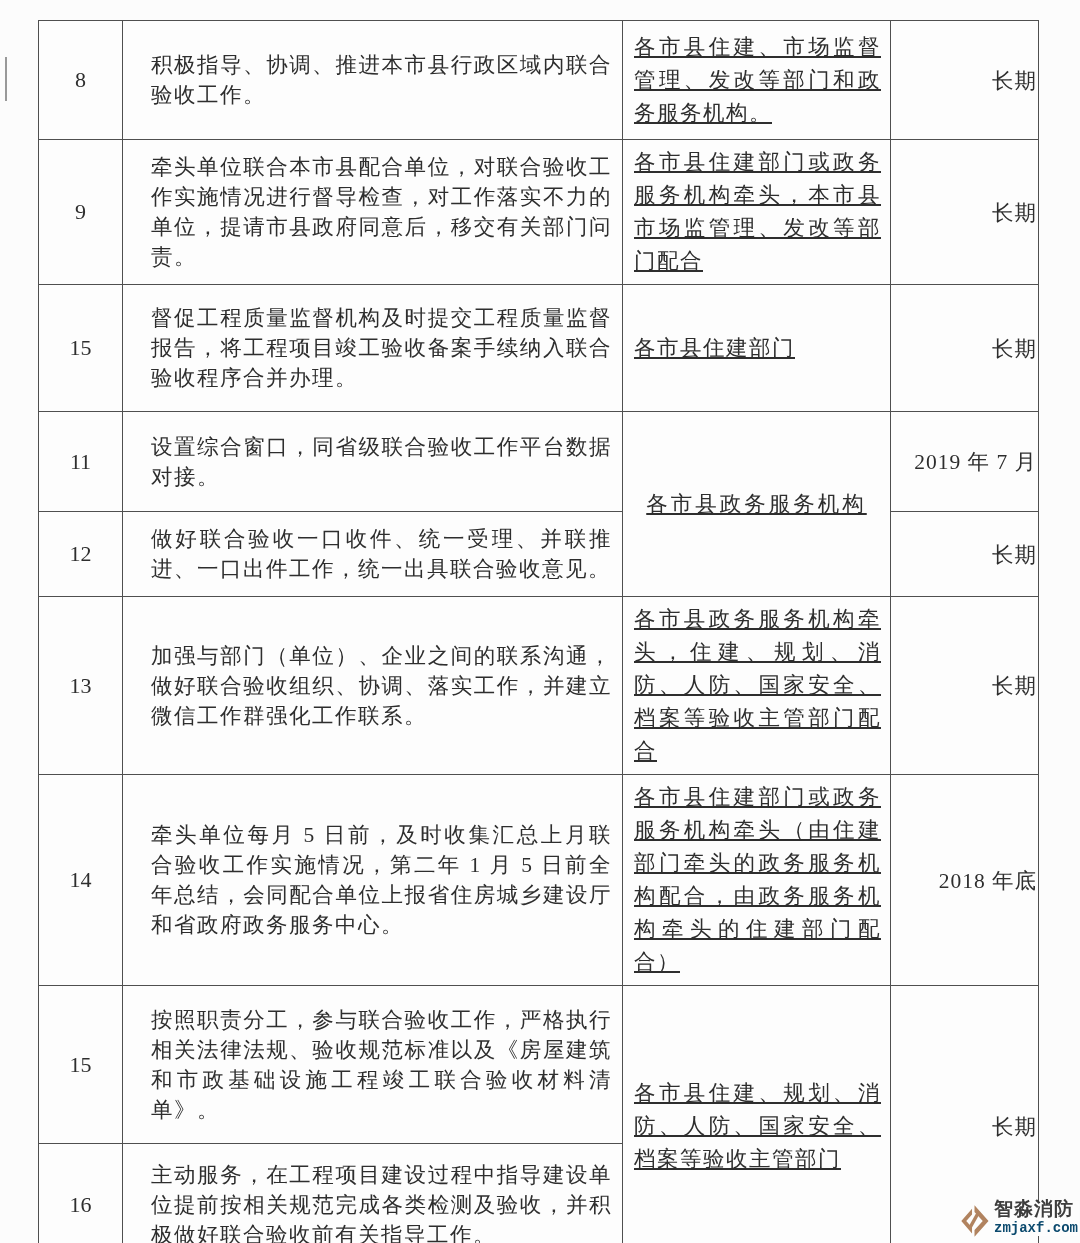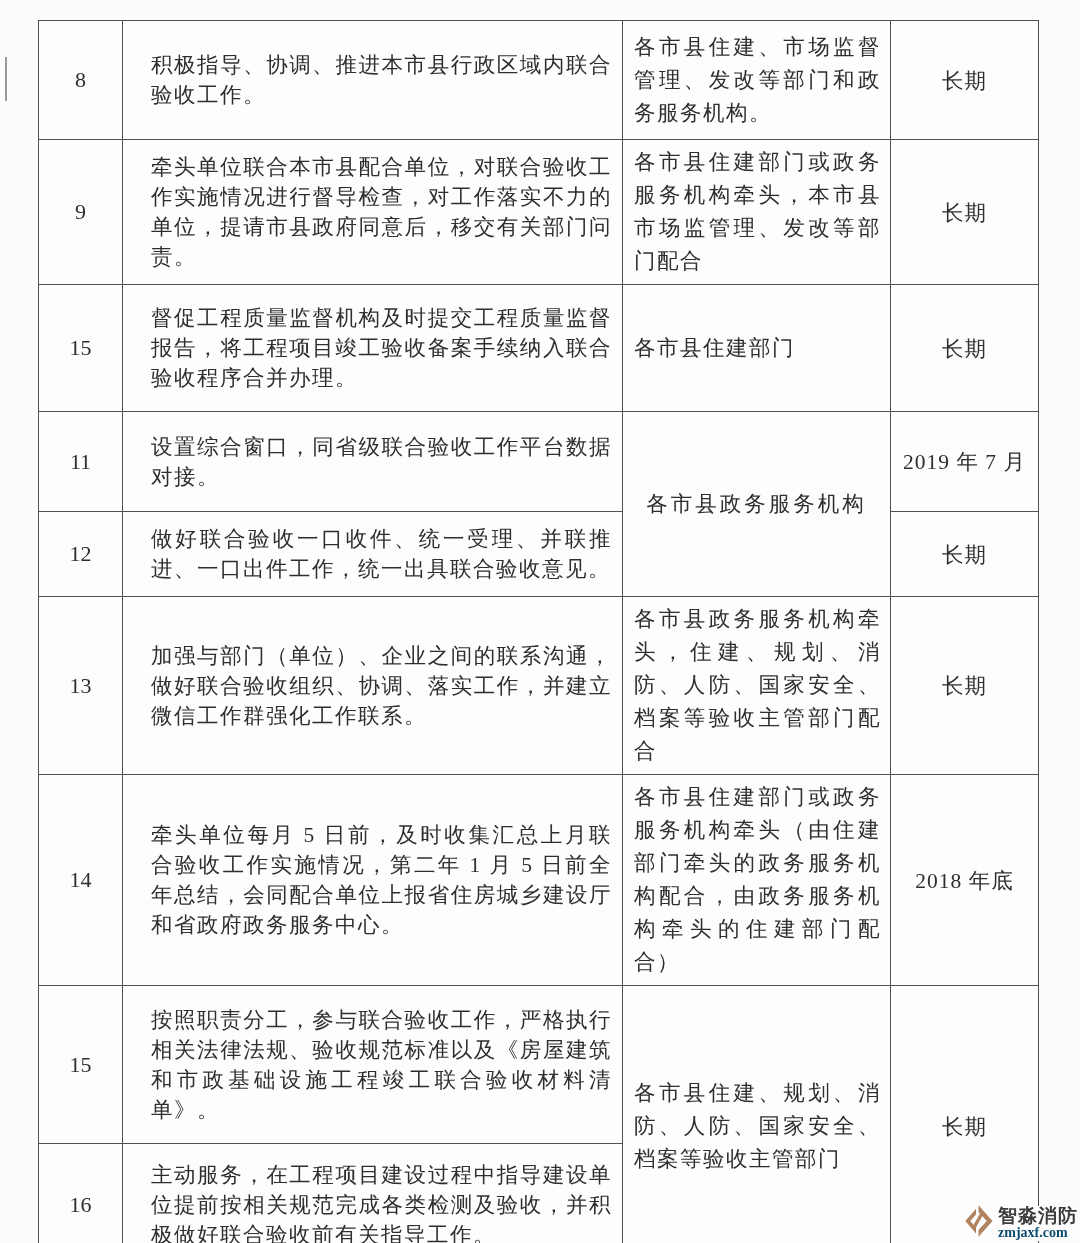--- a/index.html
+++ b/index.html
@@ -35,41 +35,42 @@
     text-justify: inter-character;
     padding: 6px 10px 6px 28px;
   }
   td.dept {
     font-size: 21.5px;
     line-height: 33px;
     letter-spacing: 1.5px;
     text-align: justify;
     text-justify: inter-character;
     padding: 6px 9px 6px 11px;
+    text-decoration: underline;
   }
   td.dept.center {
     text-align: center;
     letter-spacing: 3px;
     padding: 6px 4px;
     margin-left: 8px;
   }
   td.time {
-    text-align: center;
+    text-align: right;
     font-size: 21.5px;
     letter-spacing: 1px;
   }
   .artifact {
     position: absolute; left: 5px; top: 57px;
     width: 2px; height: 44px;
     background: #999;
   }
   .watermark {
     position: absolute; right: 1px; bottom: 2px;
-    display: flex; align-items: flex-end;
-    font-family: Liberation Serif, serif;
+    display: flex; align-items: flex-start;
+    font-family: Liberation Mono, monospace;
   }
   .wm-logo { width: 33px; height: 40px; flex: 0 0 auto; margin-right: 2px; }
   .wm-text { display: flex; flex-direction: column; line-height: 1.05; }
   .wm-brand {
     font-size: 19px; font-weight: bold; color: #3d3d3d;
     letter-spacing: 1px; background: #fdfdfd; padding: 0 1px;
   }
   .wm-url {
     font-size: 14px; font-weight: bold; color: #0c4a6e;
     background: #fdfdfd; padding: 0 1px;

